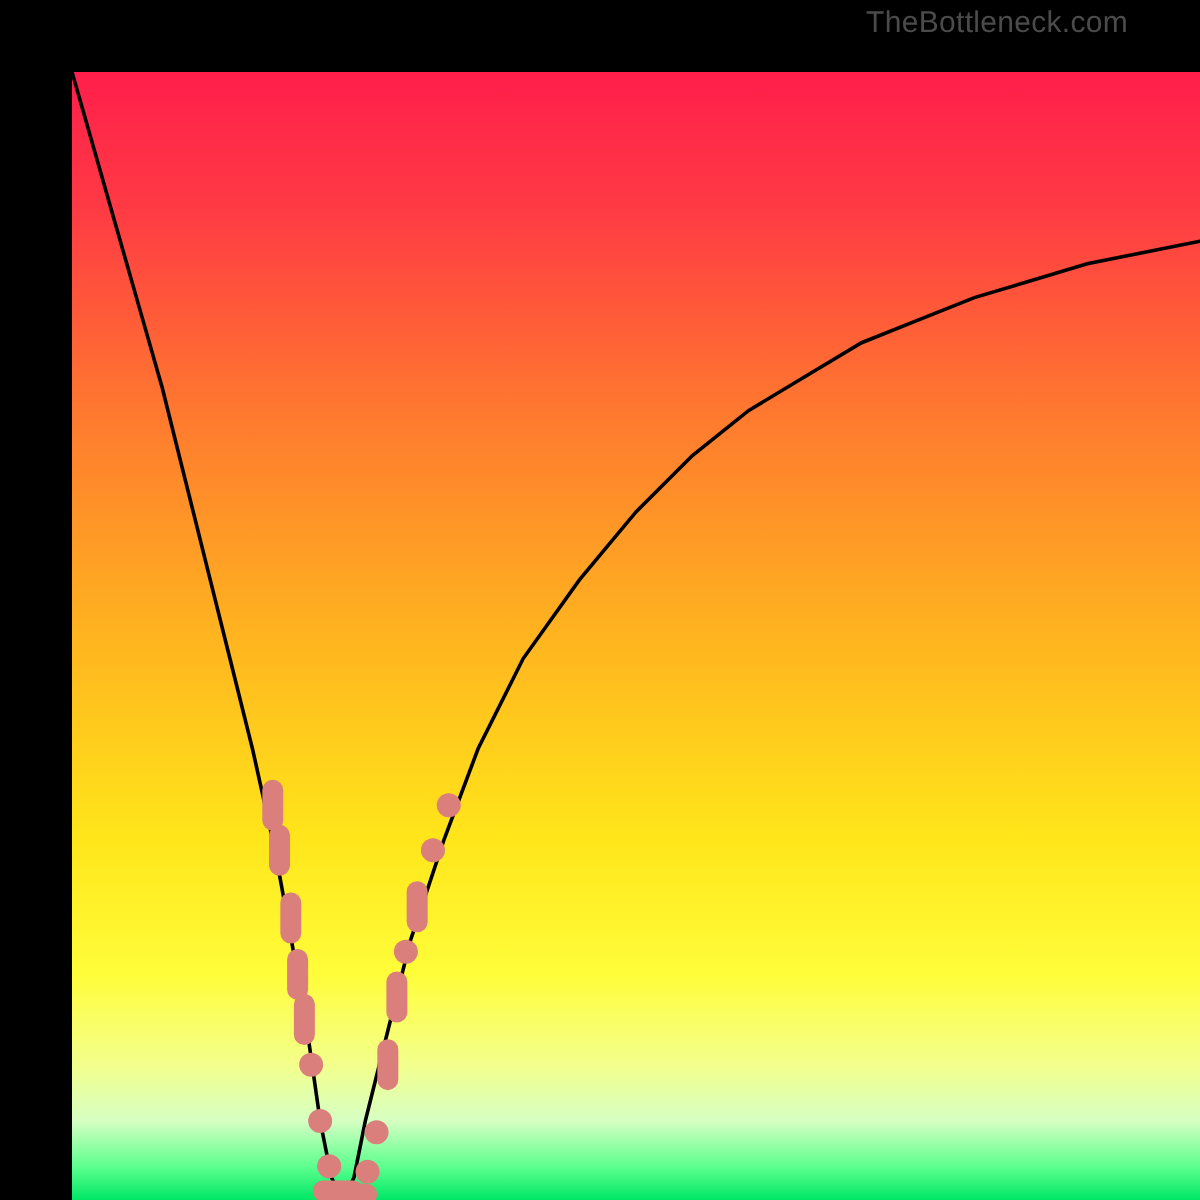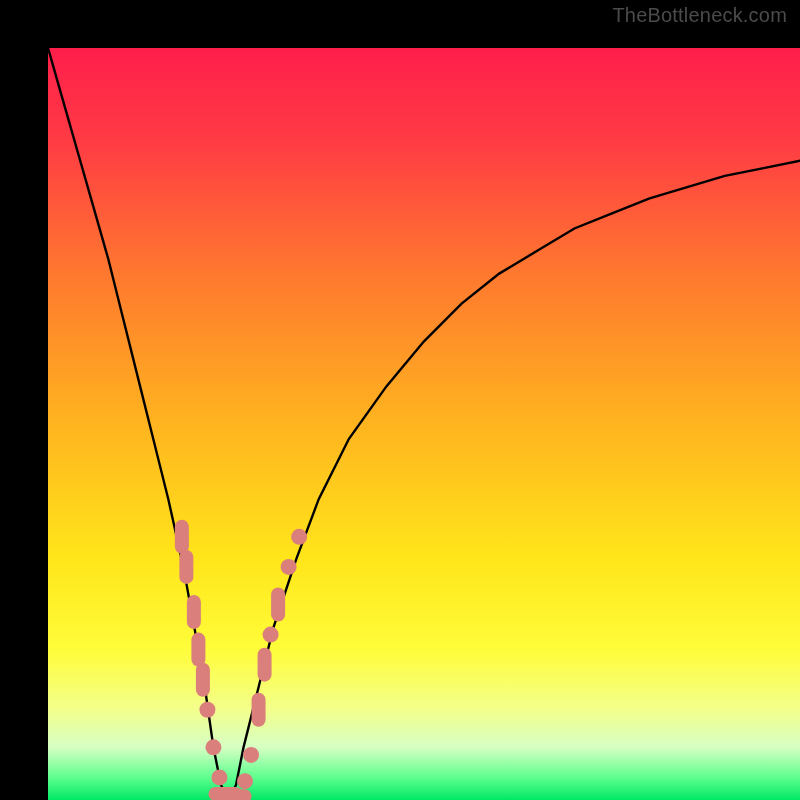--- a/index.html
+++ b/index.html
@@ -24,21 +24,21 @@
     width: 752px; height: 752px;
     overflow: hidden;
   }
   .gradient-bg {
     position: absolute;
     inset: 0;
   }
   .watermark {
     position: absolute;
     top: 4px;
-    right: 13px;
+    right: 48px;
     color: #4b4b4b;
     font-size: 20px;
     font-weight: 500;
     letter-spacing: 0.2px;
     z-index: 10;
     user-select: none;
   }
   svg.curve {
     position: absolute;
     inset: 0;

